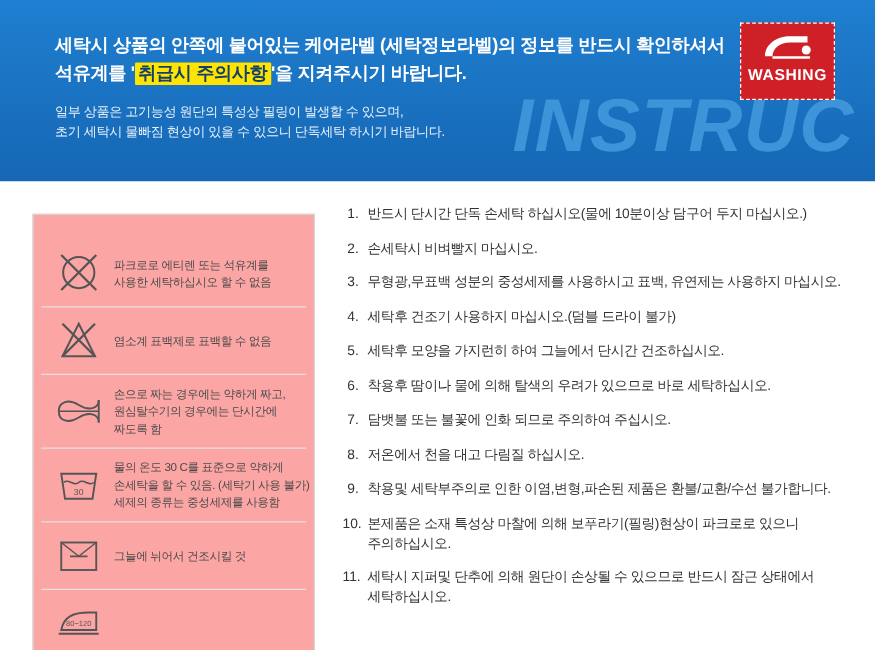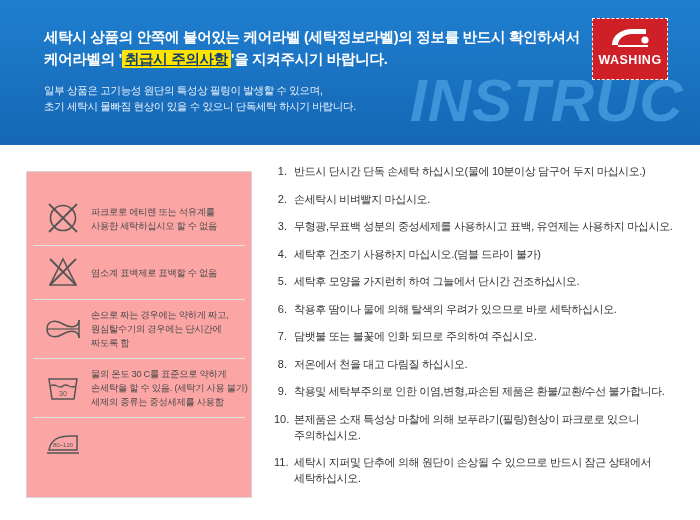--- a/index.html
+++ b/index.html
@@ -33,21 +33,20 @@
     font-weight: bold;
     line-height: 22px;
     letter-spacing: -0.3px;
     white-space: nowrap;
   }
   .hl-line .hilite {
     background: #ffe400;
     color: #13406e;
     padding: 1px 3px;
     border-radius: 1px;
-    text-decoration: underline;
   }
   .sub-block {
     margin-top: 12px;
   }
   .sub-line {
     font-size: 10.5px;
     line-height: 16px;
     color: #e8f2fb;
     letter-spacing: -0.3px;
     white-space: nowrap;
@@ -160,21 +159,21 @@
 </head>
 <body>
 
 <div class="header">
 
   <div class="instruc">INSTRUC</div>
 
   <div class="header-text">
     <div class="hl-line">세탁시 상품의 안쪽에 붙어있는 케어라벨 (세탁정보라벨)의 정보를 반드시 확인하셔서</div>
     <div class="hl-line">
-      <span>케어라벨의 '</span><span class="hilite">취급시 주의사항</span><span>'을 지켜주시기 바랍니다.</span>
+      <span>석유계를 '</span><span class="hilite">취급시 주의사항</span><span>'을 지켜주시기 바랍니다.</span>
     </div>
     <div class="sub-block">
       <div class="sub-line">일부 상품은 고기능성 원단의 특성상 필링이 발생할 수 있으며,</div>
       <div class="sub-line">초기 세탁시 물빠짐 현상이 있을 수 있으니 단독세탁 하시기 바랍니다.</div>
     </div>
   </div>
 
   <div class="badge">
     <svg class="badge-icon" viewBox="0 0 44 26">
       <path d="M4 20 C4 10, 14 4, 24 4 L38 4 L38 9 L24 9 C16 9, 10 14, 10 20 Z" fill="#ffffff"></path>
@@ -240,20 +239,33 @@
           <text x="22" y="25" font-size="7" fill="#555" text-anchor="middle" font-family="Liberation Sans, sans-serif">30</text>
         </svg>
       </div>
       <div class="sym-text">
         <div>물의 온도 30 C를 표준으로 약하게</div>
         <div>손세탁을 할 수 있음. (세탁기 사용 불가)</div>
         <div>세제의 종류는 중성세제를 사용함</div>
       </div>
     </div>
 
+    <div class="sym-row">
+      <div class="sym-icon">
+        <svg width="40" height="34" viewBox="0 0 40 34">
+          <rect x="6" y="6" width="28" height="22" fill="none" stroke="#555" stroke-width="1.5"></rect>
+          <line x1="13" y1="17" x2="27" y2="17" stroke="#555" stroke-width="1.4"></line>
+          <line x1="6" y1="6" x2="20" y2="17" stroke="#555" stroke-width="1.2"></line>
+          <line x1="34" y1="6" x2="20" y2="17" stroke="#555" stroke-width="1.2"></line>
+        </svg>
+      </div>
+      <div class="sym-text">
+        <div>그늘에 뉘어서 건조시킬 것</div>
+      </div>
+    </div>
 
     <div class="sym-row last">
       <div class="sym-icon">
         <svg width="44" height="30" viewBox="0 0 44 30">
           <path d="M8 20 C10 9, 18 6, 30 6 L36 6 L36 20 Z" fill="none" stroke="#555" stroke-width="1.5"></path>
           <line x1="6" y1="23" x2="38" y2="23" stroke="#555" stroke-width="1.5"></line>
           <text x="22" y="17" font-size="6" fill="#555" text-anchor="middle" font-family="Liberation Sans, sans-serif">80~120</text>
         </svg>
       </div>
     </div>

